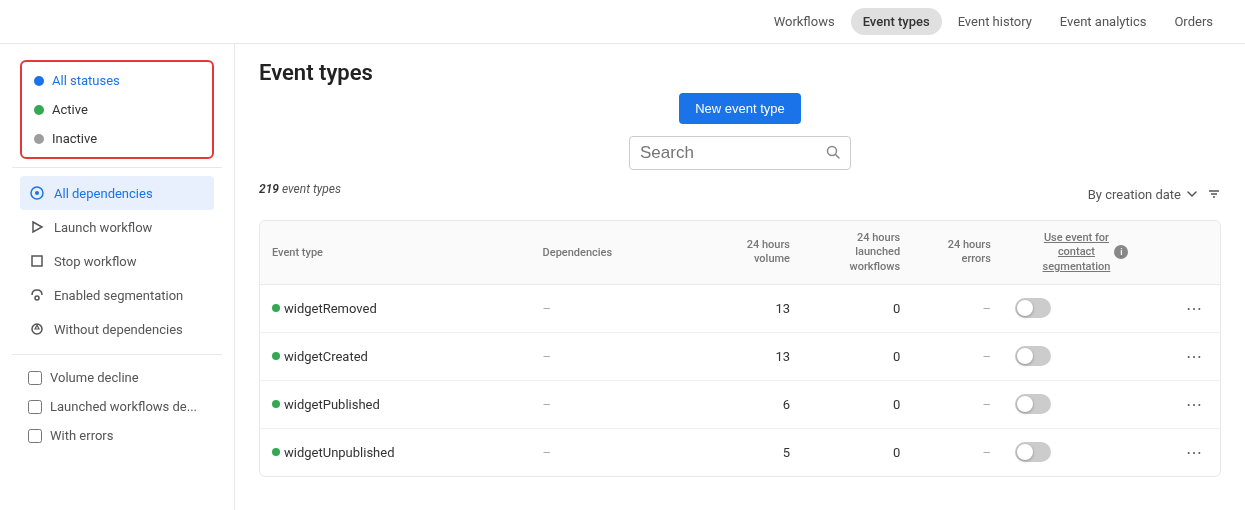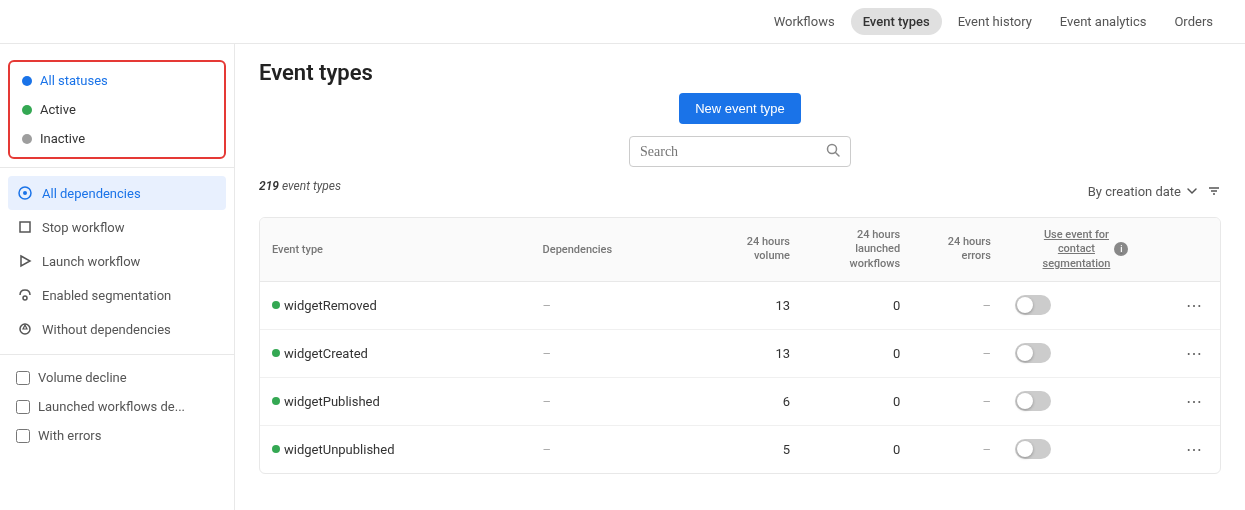--- a/index.html
+++ b/index.html
@@ -9,21 +9,21 @@
 
     
     .top-nav { display: flex; justify-content: flex-end; align-items: center; padding: 8px 20px; border-bottom: 1px solid #e8e8e8; gap: 4px; }
     .nav-item { padding: 6px 12px; border-radius: 16px; cursor: pointer; font-size: 13px; color: #555; text-decoration: none; }
     .nav-item.active { background: #e0e0e0; color: #333; font-weight: 500; }
 
     
     .main-layout { display: flex; flex: 1; overflow: hidden; }
 
     
-    .sidebar { width: 235px; border-right: 1px solid #e8e8e8; padding: 8px 0; overflow-y: auto; flex-shrink: 0; }
+    .sidebar { width: 235px; border-right: 1px solid #e8e8e8; padding: 8px 12px; overflow-y: auto; flex-shrink: 0; }
 
     .filter-group { border: 2px solid #e53935; border-radius: 6px; margin: 8px 8px; padding: 4px 0; }
     .filter-item { display: flex; align-items: center; gap: 8px; padding: 7px 12px; cursor: pointer; border-radius: 4px; }
     .filter-item.selected { color: #1a73e8; }
     .dot { width: 10px; height: 10px; border-radius: 50%; flex-shrink: 0; }
     .dot-blue { background: #1a73e8; }
     .dot-green { background: #34a853; }
     .dot-gray { background: #9e9e9e; }
 
     .divider { height: 1px; background: #e8e8e8; margin: 8px 0; }
@@ -41,21 +41,21 @@
     .page-title { font-size: 22px; font-weight: 600; color: #222; margin-bottom: 8px; }
 
     .breadcrumb-links { font-size: 12px; margin-bottom: 16px; }
     .breadcrumb-links a { color: #1a73e8; text-decoration: none; }
     .breadcrumb-links span { color: #555; }
 
     .toolbar { display: flex; align-items: center; gap: 12px; margin-bottom: 12px; flex-direction: column; }
     .btn-primary { background: #1a73e8; color: #fff; border: none; padding: 8px 16px; border-radius: 4px; font-size: 13px; cursor: pointer; font-weight: 500; white-space: nowrap; }
 
     .search-box { display: flex; align-items: center; border: 1px solid #ccc; border-radius: 4px; padding: 6px 10px; gap: 6px; background: #fff; }
-    .search-box input { border: none; outline: none; font-size: 14px; width: 180px; color: #ef4444; font-family: Liberation Serif, serif; }
+    .search-box input { border: none; outline: none; font-size: 17px; width: 180px; color: #ef4444; }
     .search-icon-svg { color: #888; font-size: 14px; }
 
     .result-count { font-size: 12px; color: #555; margin-bottom: 12px; font-style: italic; }
     .result-count strong { font-weight: 600; color: #333; }
 
     
     .table-wrapper { border: 1px solid #e8e8e8; border-radius: 6px; overflow: hidden; }
     table { width: 100%; border-collapse: collapse; }
     thead th { padding: 10px 12px; text-align: left; font-size: 11px; font-weight: 500; color: #777; background: #fafafa; border-bottom: 1px solid #e8e8e8; }
     thead th.right { text-align: right; }
@@ -115,32 +115,32 @@
           <svg width="16" height="16" viewBox="0 0 16 16" fill="none">
               <circle cx="8" cy="8" r="6" stroke="#1a73e8" stroke-width="1.5"></circle>
               <circle cx="8" cy="8" r="2" fill="#1a73e8"></circle>
             </svg>
         </span>
         <span>All dependencies</span>
       </div>
       <div class="dep-item">
         <span class="dep-icon">
           <svg width="14" height="14" viewBox="0 0 14 14">
+              <polygon points="3,2 12,7 3,12" fill="none" stroke="#555" stroke-width="1.5"></polygon>
+            </svg>
+        </span>
+        <span>Launch workflow</span>
+      </div>
+      <div class="dep-item">
+        <span class="dep-icon">
+          <svg width="14" height="14" viewBox="0 0 14 14">
               <rect x="2" y="2" width="10" height="10" fill="none" stroke="#555" stroke-width="1.5"></rect>
             </svg>
         </span>
         <span>Stop workflow</span>
-      </div>
-      <div class="dep-item">
-        <span class="dep-icon">
-          <svg width="14" height="14" viewBox="0 0 14 14">
-              <polygon points="3,2 12,7 3,12" fill="none" stroke="#555" stroke-width="1.5"></polygon>
-            </svg>
-        </span>
-        <span>Launch workflow</span>
       </div>
       <div class="dep-item">
         <span class="dep-icon">
           <svg width="14" height="14" viewBox="0 0 14 14">
               <path d="M2 7 C2 4 4 2 7 2 C10 2 12 4 12 7" stroke="#555" stroke-width="1.5" fill="none"></path>
               <circle cx="7" cy="10" r="2" fill="none" stroke="#555" stroke-width="1.5"></circle>
             </svg>
         </span>
         <span>Enabled segmentation</span>
       </div>

